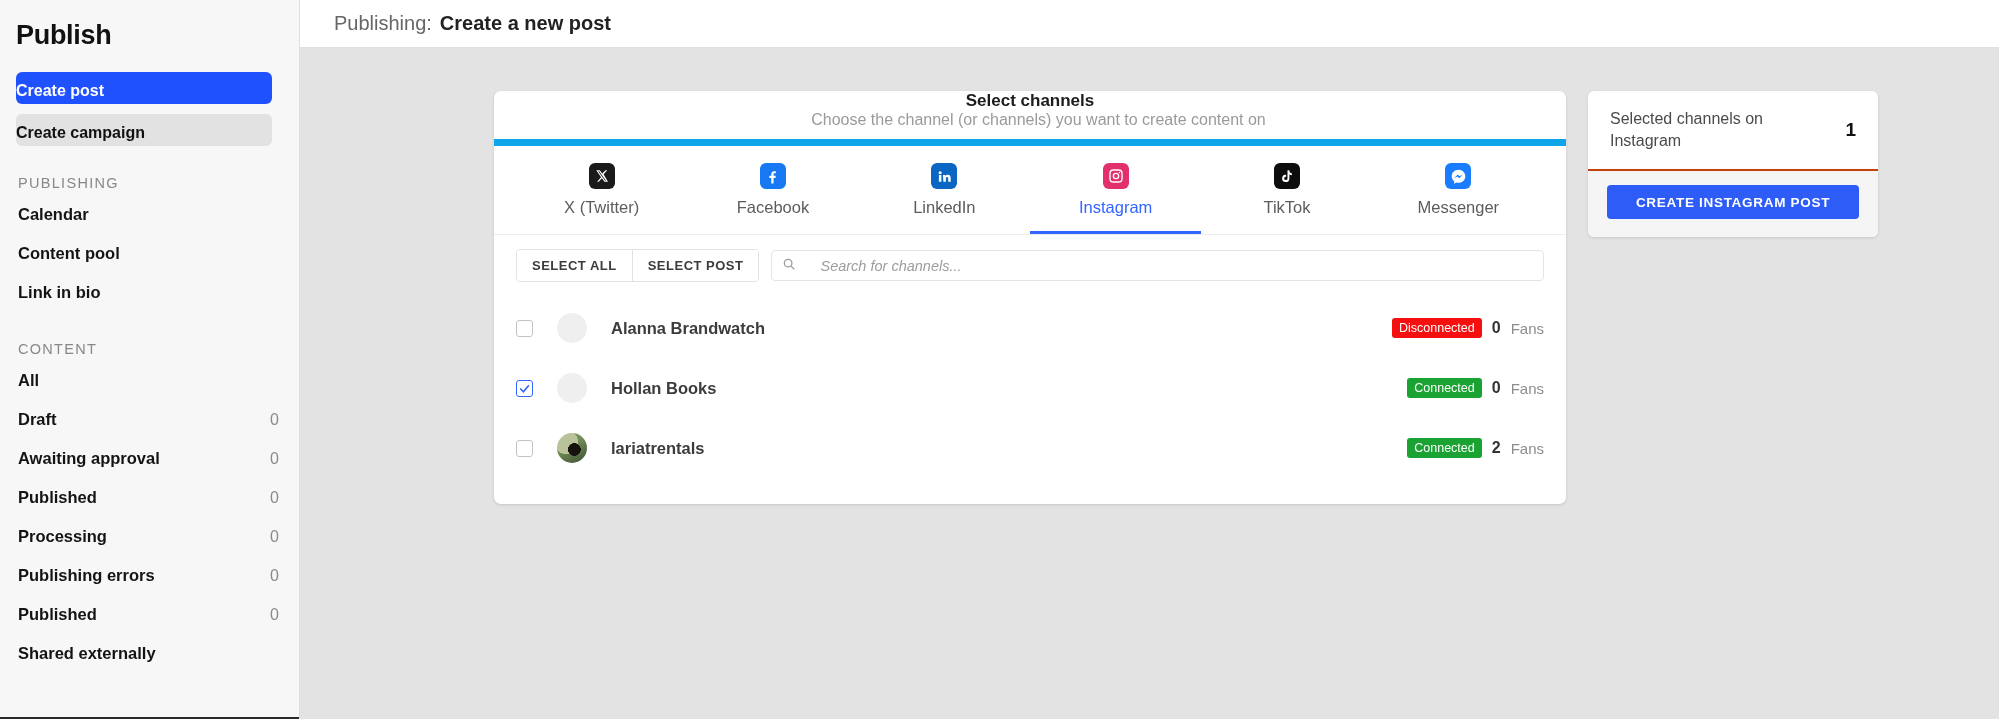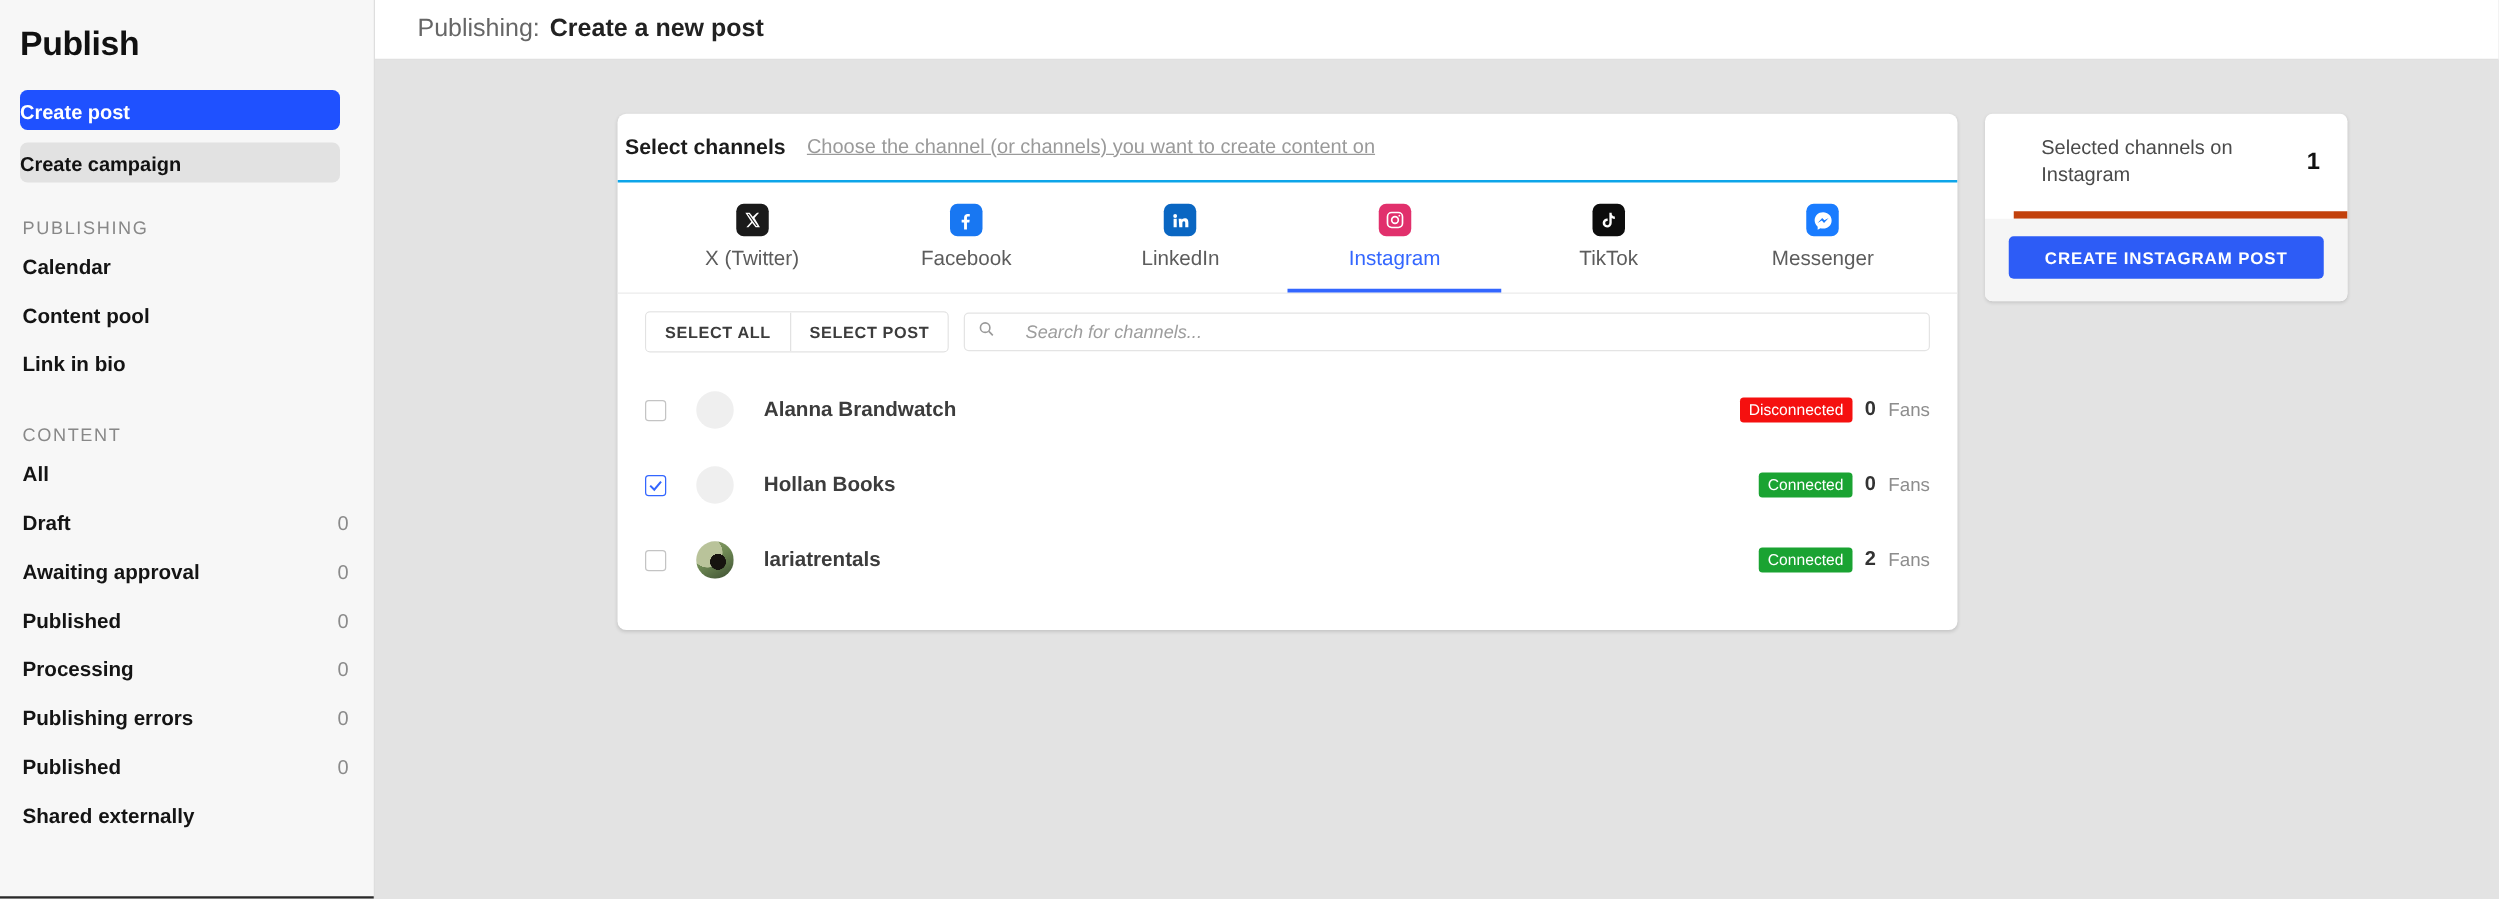--- a/index.html
+++ b/index.html
@@ -72,24 +72,24 @@
   }
 
   
   .card {
     width: 1072px; background: #fff; border-radius: 7px;
     box-shadow: 0 1px 3px rgba(0,0,0,.13);
     overflow: hidden; flex: 0 0 1072px;
   }
   .card-head {
     height: 55px; display: flex; align-items: center;
-    padding: 0 6px; border-bottom: 2px solid #0ea5e9;
+    padding: 0 22px; border-bottom: 7px solid #0ea5e9; flex-direction: column;
   }
   .card-head .t1 { font-size: 17px; font-weight: 700; color: #1c1c1c; }
-  .card-head .t2 { font-size: 16px; color: #9a9a9a; margin-left: 17px; text-decoration: underline; }
+  .card-head .t2 { font-size: 16px; color: #9a9a9a; margin-left: 17px; }
 
   .tabs { display: flex; border-bottom: 1px solid #ececec; padding: 0 22px; }
   .tab {
     flex: 1 1 0; height: 88px;
     display: flex; flex-direction: column; align-items: center; justify-content: center;
     cursor: pointer; position: relative; gap: 9px;
   }
   .tab .tab-label { font-size: 16.5px; color: #5c5c5c; }
   .tab.active .tab-label { color: #3366ff; }
   .tab.active::after {
@@ -168,21 +168,21 @@
     width: 290px; flex: 0 0 290px; background: #fff; border-radius: 6px;
     box-shadow: 0 1px 3px rgba(0,0,0,.13); overflow: hidden;
   }
   .summary-head {
     height: 52px; display: flex; align-items: center; padding: 0 22px;
     border-bottom: 1px solid #ececec;
     font-size: 16.5px; font-weight: 700; color: #1c1c1c;
   }
   .summary-row {
     display: flex; align-items: center; justify-content: space-between;
-    padding: 17px 22px 18px 22px; border-bottom: 6px solid #c2410c; gap: 14px; margin-left: 23px;
+    padding: 17px 22px 18px 22px; border-bottom: 2px solid #c2410c; gap: 14px;
   }
   .summary-row .lbl { font-size: 16px; color: #4a4a4a; line-height: 1.35; max-width: 180px; }
   .summary-row .val { font-size: 19px; font-weight: 700; color: #111; }
   .summary-foot { background: #f5f5f5; padding: 14px 19px 18px 19px; }
   .cta {
     width: 100%; height: 34px; border: none; border-radius: 4px;
     background: #2d5cf6; color: #fff; cursor: pointer;
     font-family: "Liberation Sans", sans-serif;
     font-size: 13.5px; font-weight: 700; letter-spacing: .7px;
   }

